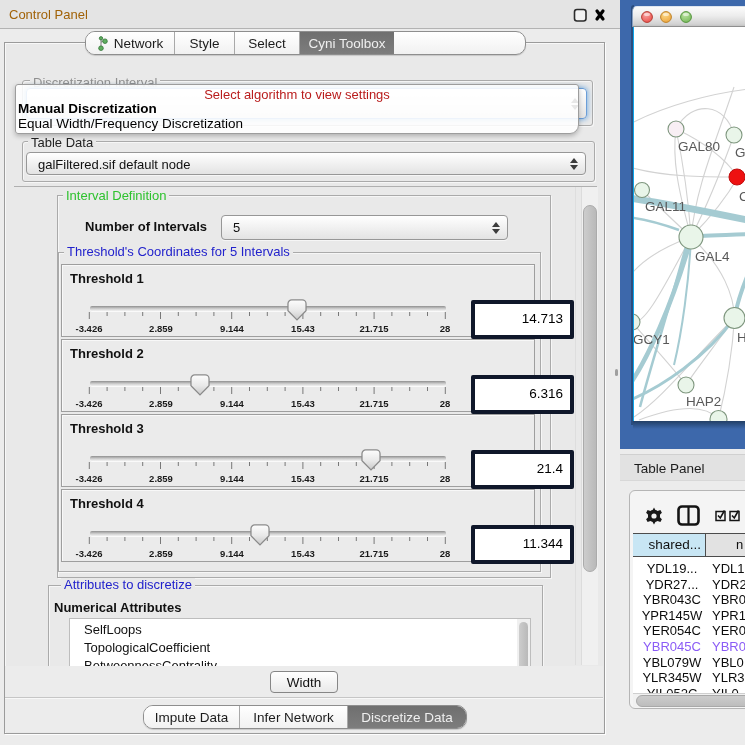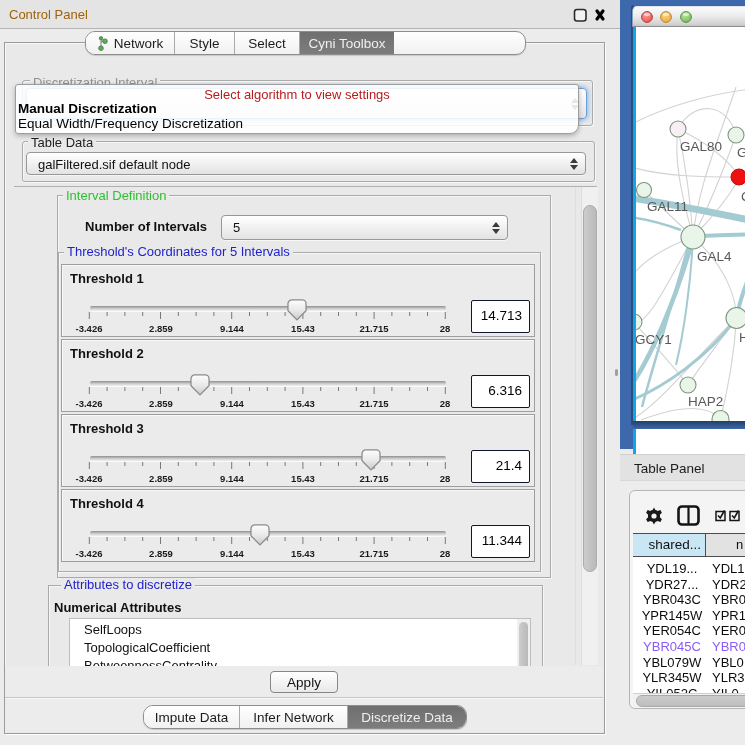--- a/index.html
+++ b/index.html
@@ -31,21 +31,21 @@
     border-right:4px solid transparent;border-bottom:5px solid #3c3c3c;}
   .stepper:after{content:"";position:absolute;left:1px;bottom:1px;border-left:4px solid transparent;
     border-right:4px solid transparent;border-top:5px solid #3c3c3c;}
   
   .tpanel{position:absolute;left:61px;width:472px;height:71px;background:#ebebeb;
     border:1px solid #9e9e9e;box-shadow:inset 1px 1px 0 #f8f8f8;}
   .tpanel .tt{position:absolute;left:8px;top:6px;font-size:13px;font-weight:bold;color:#111;}
   .track{position:absolute;left:28px;top:41px;width:356px;height:4.5px;border-radius:2px;
     background:linear-gradient(#8f8f8f,#cfcfcf 55%,#f2f2f2);box-shadow:0 1px 0 #fafafa;}
   .vbox{position:absolute;left:409px;top:35px;width:57px;height:31px;background:#ffffff;
-    border:1px solid #0f172a;border-radius:2px;}
+    border:4px solid #0f172a;border-radius:2px;padding-left:38px;}
   .vbox span{position:absolute;right:7px;top:7px;font-size:13.5px;color:#000;}
   .ticklbl{position:absolute;top:58px;font-size:9.5px;font-weight:bold;color:#1a1a1a;transform:translateX(-50%);}
   .thumb{position:absolute;top:34px;width:20px;height:22px;margin-left:-10px;}
   
   .btn{position:absolute;display:flex;align-items:center;justify-content:center;
     border:1px solid #868686;border-radius:4px;background:linear-gradient(#ffffff,#e9e9e9);
     font-size:13.5px;color:#111;}
   
   .sbtrack{position:absolute;background:#f0f0f0;}
   .sbthumb{position:absolute;background:linear-gradient(90deg,#cdcdcd,#b9b9b9);border-radius:7px;}
@@ -312,21 +312,21 @@
     <div class="sbthumb" style="right:2px;top:3px;width:9px;height:60px;"></div>
   </div>
 
   <div class="abs" style="left:575px;top:187px;width:1px;height:478px;background:#dedede;"></div>
 
   <div class="sbtrack abs" style="left:581px;top:187px;width:16px;height:478px;border-left:1px solid #dcdcdc;"></div>
   <div class="sbthumb abs" style="left:583px;top:205px;width:12px;height:365px;border:1px solid #ababab;"></div>
 
   <div class="abs" style="left:5px;top:666px;width:598px;height:66px;background:#ececec;"></div>
 
-  <div class="btn" style="left:270px;top:671px;width:66px;height:20px;">Apply</div>
+  <div class="btn" style="left:270px;top:671px;width:66px;height:20px;">Width</div>
 
   <div class="abs" style="left:5px;top:697px;width:598px;height:1px;background:#c6c6c6;border-bottom:1px solid #f8f8f8;"></div>
 
   <div class="abs seg" style="left:143px;top:705px;width:322px;">
     <div class="it" style="width:96px;">Impute Data</div>
     <div class="it" style="width:108px;">Infer Network</div>
     <div class="it sel" style="width:118px;">Discretize Data</div>
   </div>
 
   <div class="abs" style="left:615px;top:369px;width:3px;height:7px;background:#9f9f9f;border-radius:2px;"></div>
@@ -359,21 +359,21 @@
   <svg class="abs" style="left:680px;top:11px;" width="12" height="12" viewBox="0 0 12 12">
     <defs>
         <radialGradient id="tl686" cx="0.4" cy="0.3" r="0.8">
       <stop offset="0" stop-color="#bae3a0"></stop>
           <stop offset="1" stop-color="#74b757"></stop>
         </radialGradient>
       </defs>
     <circle cx="6" cy="6" r="5.4" fill="url(#tl686)" stroke="#53943c" stroke-width="1"></circle>
     <ellipse cx="6" cy="3.4" rx="3" ry="1.6" fill="rgba(255,255,255,0.55)"></ellipse>
   </svg>
-  <div class="abs" style="left:633px;top:27px;width:112px;height:454px;background:#ffffff;border-left:3px solid #0ea5e9;box-sizing:border-box;overflow:hidden;">
+  <div class="abs" style="left:633px;top:27px;width:112px;height:394px;background:#ffffff;border-left:1px solid #0ea5e9;box-sizing:border-box;overflow:hidden;">
     <svg width="112" height="394" viewBox="0 0 112 394" style="position:absolute;left:0;top:0;">
       <g fill="none" stroke="#d2d2d2" stroke-width="1.1">
         <path d="M-10,100 C 30,78 80,66 115,62"></path>
         <path d="M42,102 C 58,72 92,76 100,108"></path>
         <path d="M42,102 C 50,140 55,180 57,210"></path>
         <path d="M100,108 C 85,150 70,185 57,210"></path>
         <path d="M104,150 C 90,175 72,195 57,210"></path>
         <path d="M8,163 C 25,180 42,196 57,210"></path>
         <path d="M-5,140 C 30,150 70,150 104,150"></path>
         <path d="M42,102 C 70,115 90,130 104,150"></path>

